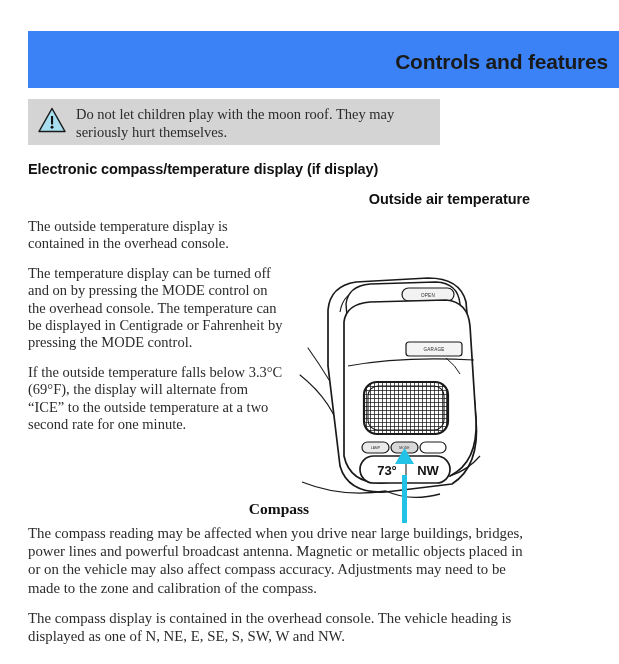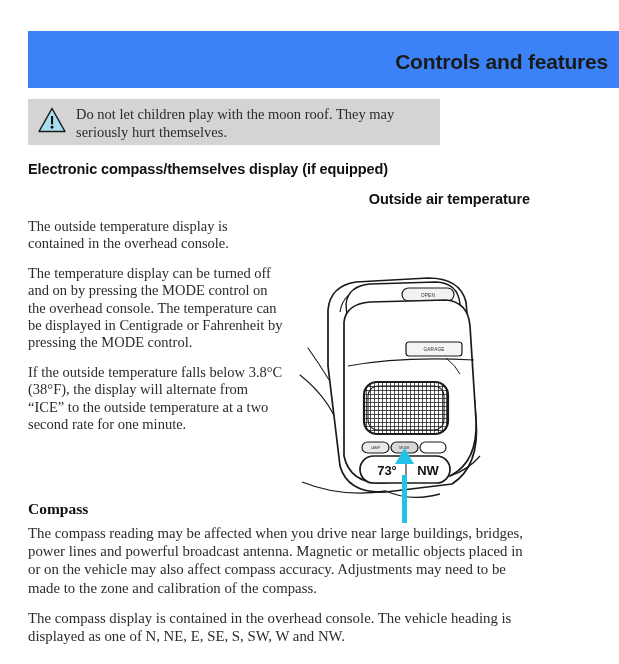--- a/index.html
+++ b/index.html
@@ -87,20 +87,21 @@
     margin: 0 0 11px 0;
     letter-spacing: -0.1px;
     text-align: right;
   }
   h3.serif-head {
     font-family: "Liberation Serif", serif;
     font-size: 15.5px;
     font-weight: bold;
     color: #111;
     margin: 0 0 6px 0;
+    text-align: center;
   }
 
   .col-left {
     width: 258px;
     font-family: Liberation Serif, serif;
   }
   .col-left p {
     font-size: 14.5px;
     line-height: 17.4px;
     color: #2b2b2b;
@@ -165,29 +166,29 @@
       <path d="M15 2.5 L28 25.5 L2 25.5 Z" fill="#a8dff0" stroke="#1a1a1a" stroke-width="1.5" stroke-linejoin="round"></path>
       <rect x="14" y="10" width="2.1" height="8.4" fill="#111"></rect>
       <circle cx="15.05" cy="21.3" r="1.45" fill="#111"></circle>
     </svg>
   </span>
   <div class="warning-text">Do not let children play with the moon roof. They may seriously hurt themselves.</div>
 </div>
 
 <div class="content">
 
-  <h2 class="sans-head">Electronic compass/themselves display (if equipped)</h2>
+  <h2 class="sans-head">Electronic compass/temperature display (if display)</h2>
 
   <h3 class="sans-head">Outside air temperature</h3>
 
   <div class="two-col">
     <div class="col-left">
       <p>The outside temperature display is contained in the overhead console.</p>
       <p>The temperature display can be turned off and on by pressing the MODE control on the overhead console. The temperature can be displayed in Centigrade or Fahrenheit by pressing the MODE control.</p>
-      <p>If the outside temperature falls below 3.8°C (38°F), the display will alternate from “ICE” to the outside temperature at a two second rate for one minute.</p>
+      <p>If the outside temperature falls below 3.3°C (69°F), the display will alternate from “ICE” to the outside temperature at a two second rate for one minute.</p>
     </div>
 
     <div class="illustration">
       <svg width="200" height="255" viewBox="0 0 200 255">
 
         <g fill="none" stroke="#1a1a1a" stroke-width="1.1" stroke-linecap="round">
           <path d="M18 78 Q62 140 88 212"></path>
           <path d="M10 105 Q44 132 52 168"></path>
         </g>
 

